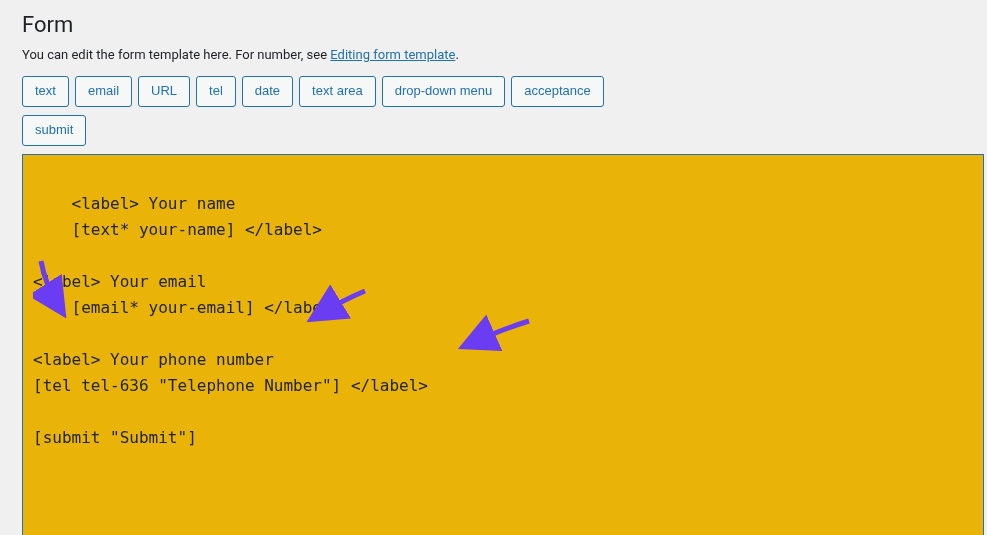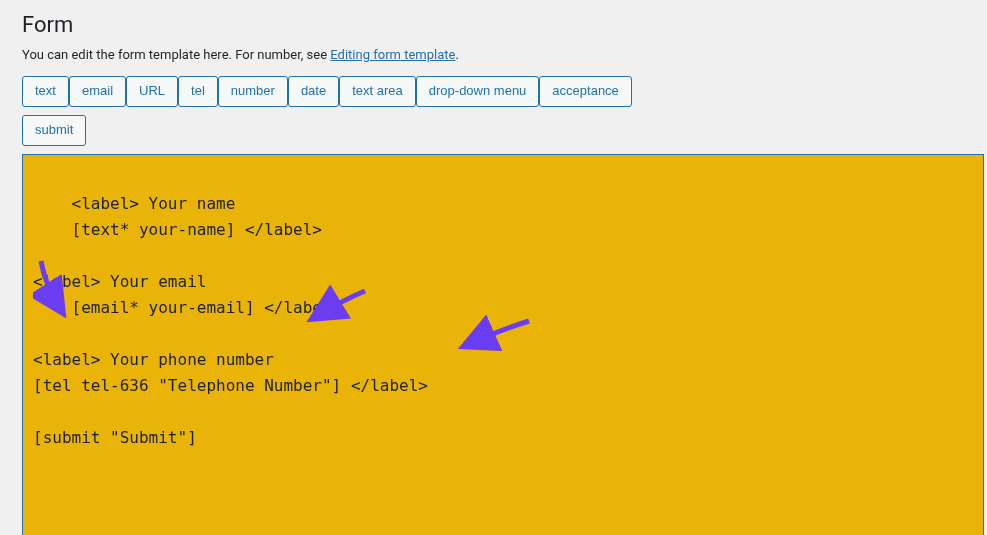--- a/index.html
+++ b/index.html
@@ -25,20 +25,21 @@
       color: #1d2327;
       margin-bottom: 14px;
     }
     .description a {
       color: #2271b1;
       text-decoration: underline;
     }
     .tag-row {
       display: flex;
       flex-wrap: wrap;
+      gap: 6px;
       margin-bottom: 8px;
     }
     .tag-btn {
       border: 1px solid #2271b1;
       background: #f6f7f7;
       color: #2271b1;
       font-size: 13px;
       padding: 6px 12px;
       border-radius: 3px;
       cursor: pointer;
@@ -71,21 +72,20 @@
   <h2 class="heading">Form</h2>
   <p class="description">
     <span>You can edit the form template here. For number, see </span><a href="#">Editing form template</a><span>.</span>
   </p>
 
   <div class="tag-row">
     <button class="tag-btn">text</button>
     <button class="tag-btn">email</button>
     <button class="tag-btn">URL</button>
     <button class="tag-btn">tel</button>
-    <button class="tag-btn">number</button>
     <button class="tag-btn">date</button>
     <button class="tag-btn">text area</button>
     <button class="tag-btn">drop-down menu</button>
     <button class="tag-btn">acceptance</button>
   </div>
   <div class="tag-row">
     <button class="tag-btn">submit</button>
   </div>
 
   <div class="code-area">

